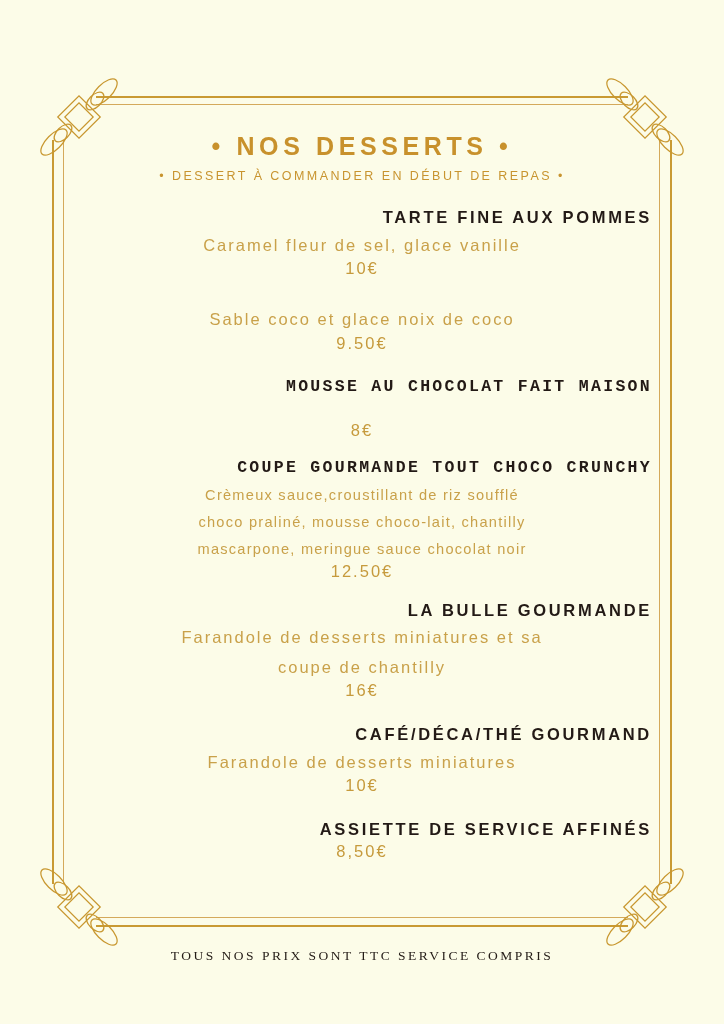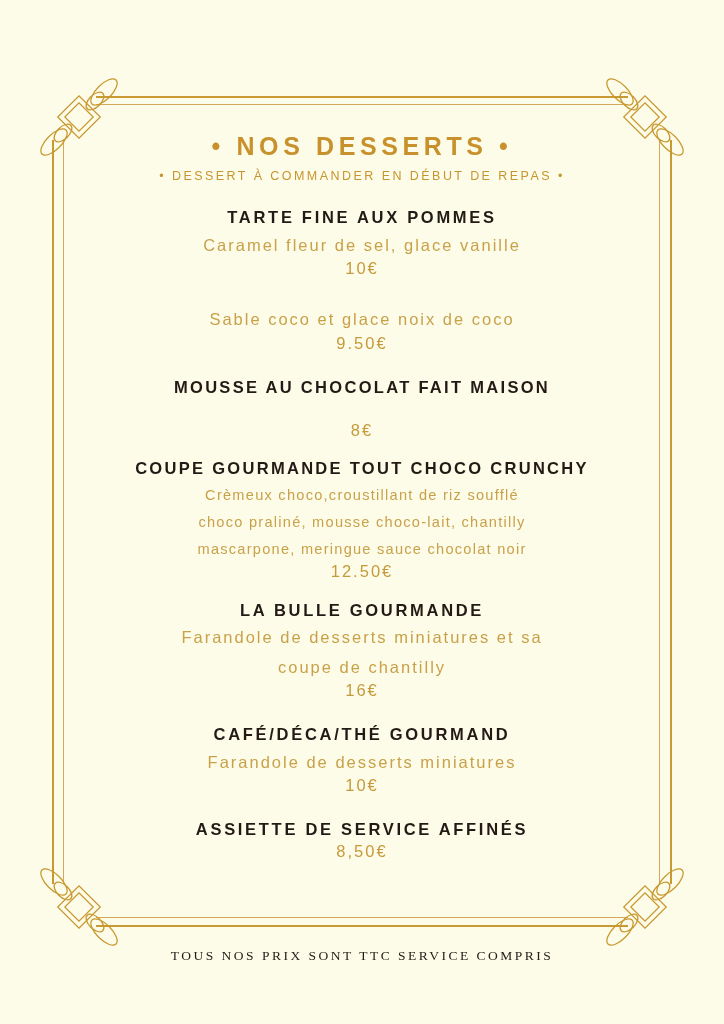--- a/index.html
+++ b/index.html
@@ -85,22 +85,23 @@
 
   .menu-item { margin-bottom: 0; }
 
   .item-name {
     color: #231A16;
     font-size: 16.5px;
     font-weight: bold;
     letter-spacing: 2.7px;
     line-height: 1.25;
     white-space: nowrap;
-  }
-  .item-name.wide { letter-spacing: 2.3px; }
+    text-align: right;
+  }
+  .item-name.wide { letter-spacing: 2.3px; font-family: Liberation Mono, monospace; }
 
   .item-desc {
     color: #C9A14A;
     font-size: 16.5px;
     letter-spacing: 2.0px;
     line-height: 1.42;
     margin-top: 6px;
   }
   .item-desc.small {
     font-size: 14.6px;
@@ -216,21 +217,21 @@
 
       <div class="menu-item">
         <div class="item-name wide">MOUSSE AU CHOCOLAT FAIT MAISON</div>
         <div class="item-price gap">8€</div>
       </div>
 
       <div class="spacer-md"></div>
 
       <div class="menu-item">
         <div class="item-name wide">COUPE GOURMANDE TOUT CHOCO CRUNCHY</div>
-        <div class="item-desc small">Crèmeux choco,croustillant de riz soufflé</div>
+        <div class="item-desc small">Crèmeux sauce,croustillant de riz soufflé</div>
         <div class="item-desc small">choco praliné, mousse choco-lait, chantilly</div>
         <div class="item-desc small">mascarpone, meringue sauce chocolat noir</div>
         <div class="item-price">12.50€</div>
       </div>
 
       <div class="spacer-md"></div>
 
       <div class="menu-item">
         <div class="item-name">LA BULLE GOURMANDE</div>
         <div class="item-desc">Farandole de desserts miniatures et sa</div>

